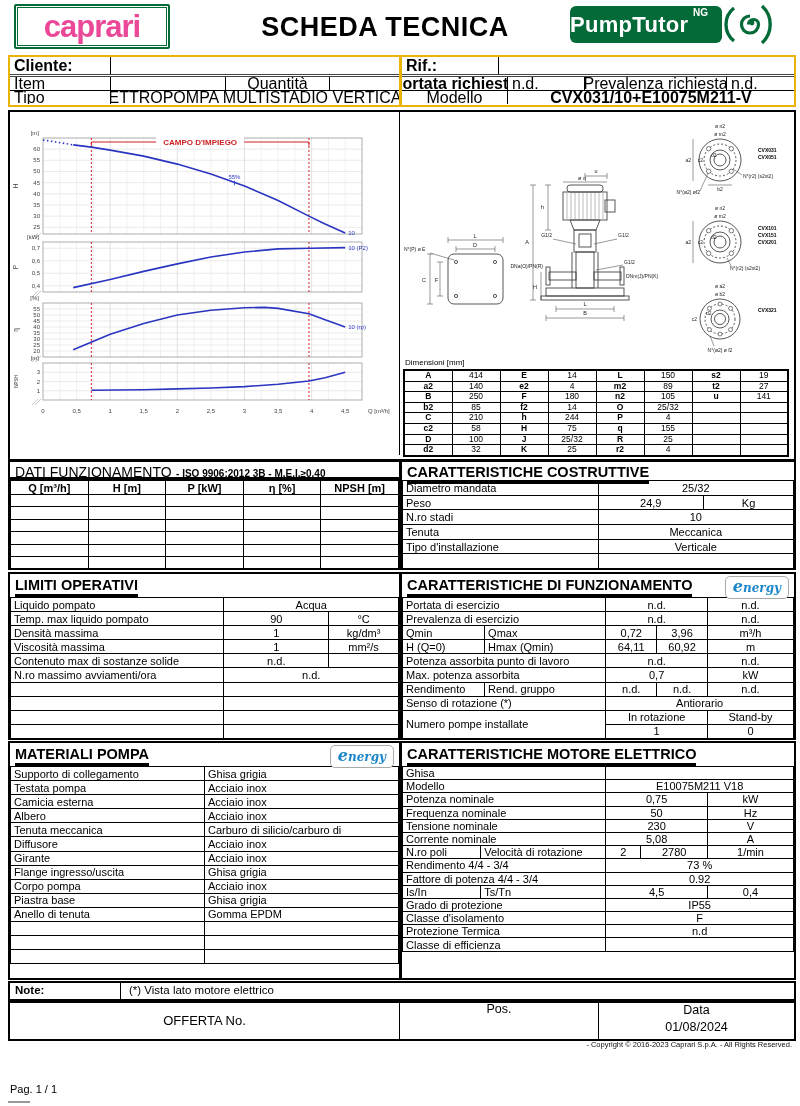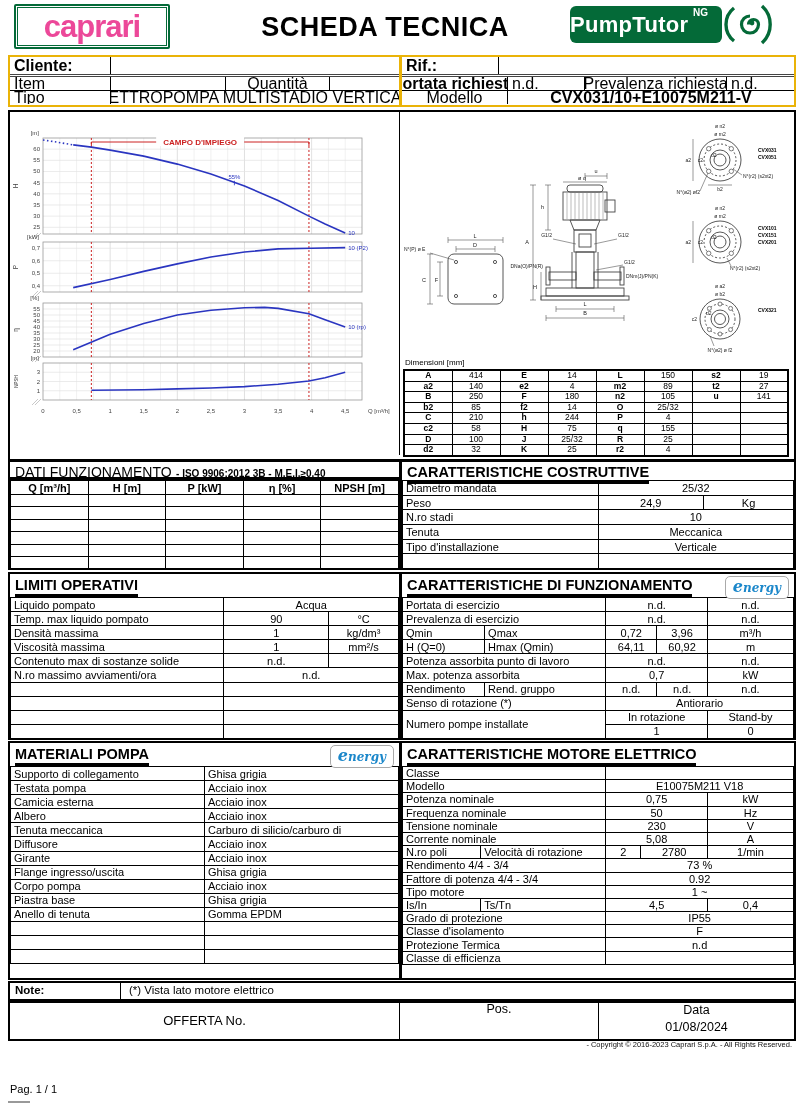--- a/index.html
+++ b/index.html
@@ -857,21 +857,21 @@
   <table class="sec" id="mot-tbl">
     <colgroup>
         <col style="width:20%">
         <col style="width:32%">
         <col style="width:9%">
         <col style="width:17%">
         <col style="width:22%">
       </colgroup>
     <tbody>
       <tr>
-          <td colspan="2">Classe</td>
+          <td colspan="2">Ghisa</td>
           <td class="c" colspan="3"></td>
         </tr>
       <tr>
           <td colspan="2">Modello</td>
           <td class="c" colspan="3">E10075M211 V18</td>
         </tr>
       <tr>
           <td colspan="2">Potenza nominale</td>
           <td class="c" colspan="2">0,75</td>
           <td class="c">kW</td>
@@ -898,24 +898,20 @@
           <td class="c">2780</td>
           <td class="c">1/min</td>
         </tr>
       <tr>
           <td colspan="2">Rendimento 4/4 - 3/4</td>
           <td class="c" colspan="3">73 %</td>
         </tr>
       <tr>
           <td colspan="2">Fattore di potenza 4/4 - 3/4</td>
           <td class="c" colspan="3">0.92</td>
-        </tr>
-      <tr>
-          <td colspan="2">Tipo motore</td>
-          <td class="c" colspan="3">1 ~</td>
         </tr>
       <tr>
           <td>Is/In</td>
           <td>Ts/Tn</td>
           <td class="c" colspan="2">4,5</td>
           <td class="c">0,4</td>
         </tr>
       <tr>
           <td colspan="2">Grado di protezione</td>
           <td class="c" colspan="3">IP55</td>

